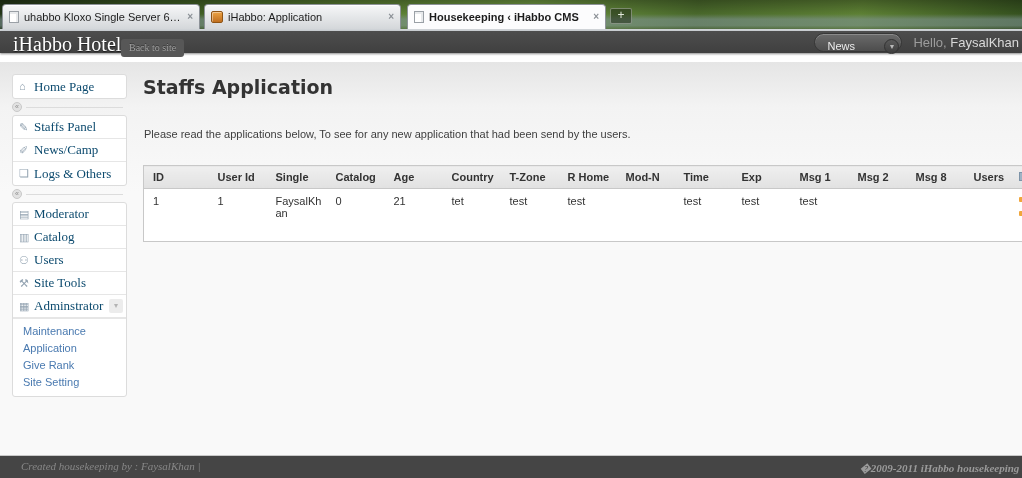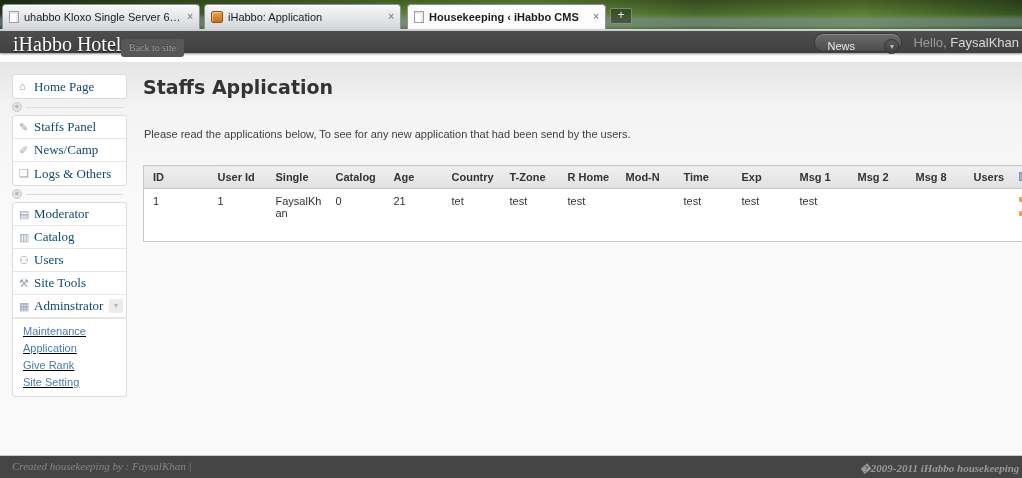--- a/index.html
+++ b/index.html
@@ -61,21 +61,21 @@
   .sb-icon{ width:15px; flex:0 0 auto; color:#93a3b1; font-size:11px; line-height:11px; }
   .sb-label{ font:13px "Liberation Serif",serif; color:#0c4a6e; white-space:nowrap; }
   .sb-arrow{ margin-left:auto; width:14px; height:14px; border-radius:2px; background:#ececec;
     color:#b3b3b3; font-size:8px; line-height:14px; text-align:center; flex:0 0 auto; }
   .sep{ position:relative; height:16px; }
   .sep .sep-badge{ position:absolute; left:0; top:3px; width:10px; height:10px; border-radius:50%;
     background:#e2e2e2; border:1px solid #c9c9c9; color:#8c8c8c; font-size:7px; line-height:8px;
     text-align:center; }
   .sep::after{ content:""; position:absolute; left:14px; right:4px; top:8px;
     border-top:1px solid #dcdcdc; }
-  .submenu{ border-top:1px solid #e6e6e6; padding:4px 0 5px;text-decoration:underline; }
+  .submenu{ border-top:1px solid #e6e6e6; padding:4px 0 5px; }
   .sub-item{ height:17px; line-height:17px; padding-left:10px; font-size:11px; color:#4a7ab0;
     white-space:nowrap; }
 
   
   .main{ position:absolute; left:143px; top:0; right:-60px; padding-top:14px; }
   .page-title{ font-family:"DejaVu Sans",sans-serif; font-size:19px; font-weight:bold; color:#333; }
   .page-desc{ margin:30px 0 0 1px; font-size:11px; color:#3e3e3e; }
 
   table.apps{ margin-top:25px; border-collapse:collapse; table-layout:fixed;
     border:1px solid #c8c8c8; background:#fff; }
@@ -87,21 +87,21 @@
 
   
   .hfrag{ display:inline-flex; gap:2px; align-items:center; }
   .hfrag .f-blue{ width:9px; height:9px; background:#9fb2c4; border:1px solid #7d93a8; }
   .rfrag .f-orange{ display:block; width:14px; height:5px; background:#f0a63c; border-radius:1px;
     margin:2px 0 9px; }
 
   
   .footer{ position:absolute; bottom:0; left:0; right:0; height:23px; background:#454545;
     border-top:1px solid #c9c9c9; overflow:hidden; }
-  .footer .left{ position:absolute; left:12px; top:4px; font:italic 11px "Liberation Serif",serif;
+  .footer .left{ position:absolute; left:21px; top:4px; font:italic 11px "Liberation Serif",serif;
     color:#878787; white-space:nowrap; }
   .footer .right{ position:absolute; right:-5px; top:4px; font:italic bold 11px "Liberation Serif",serif;
     color:#9a9a9a; white-space:nowrap; }
 </style>
 </head>
 <body>
 
 <div class="tabstrip">
   <div class="tab" style="left:2px; width:198px;">
     <span class="favicon-page"></span>

